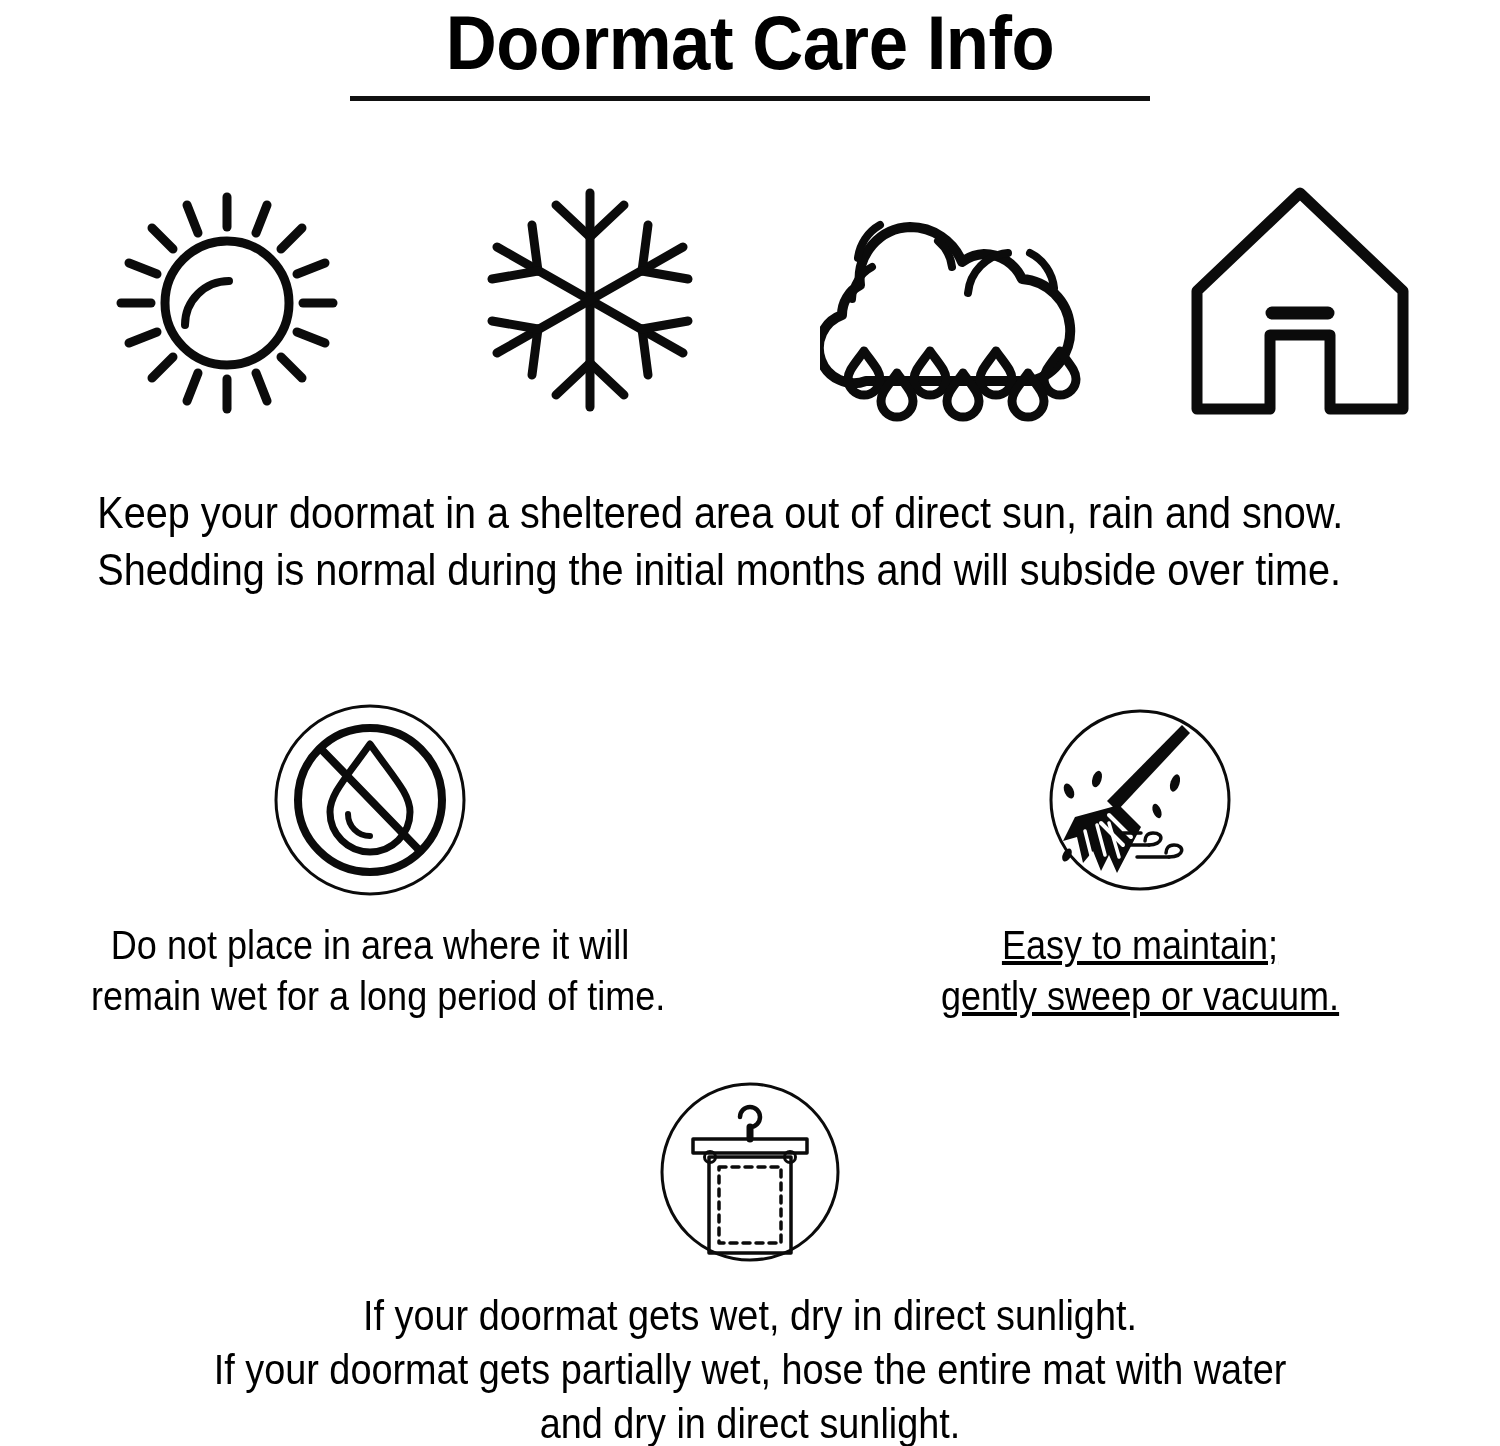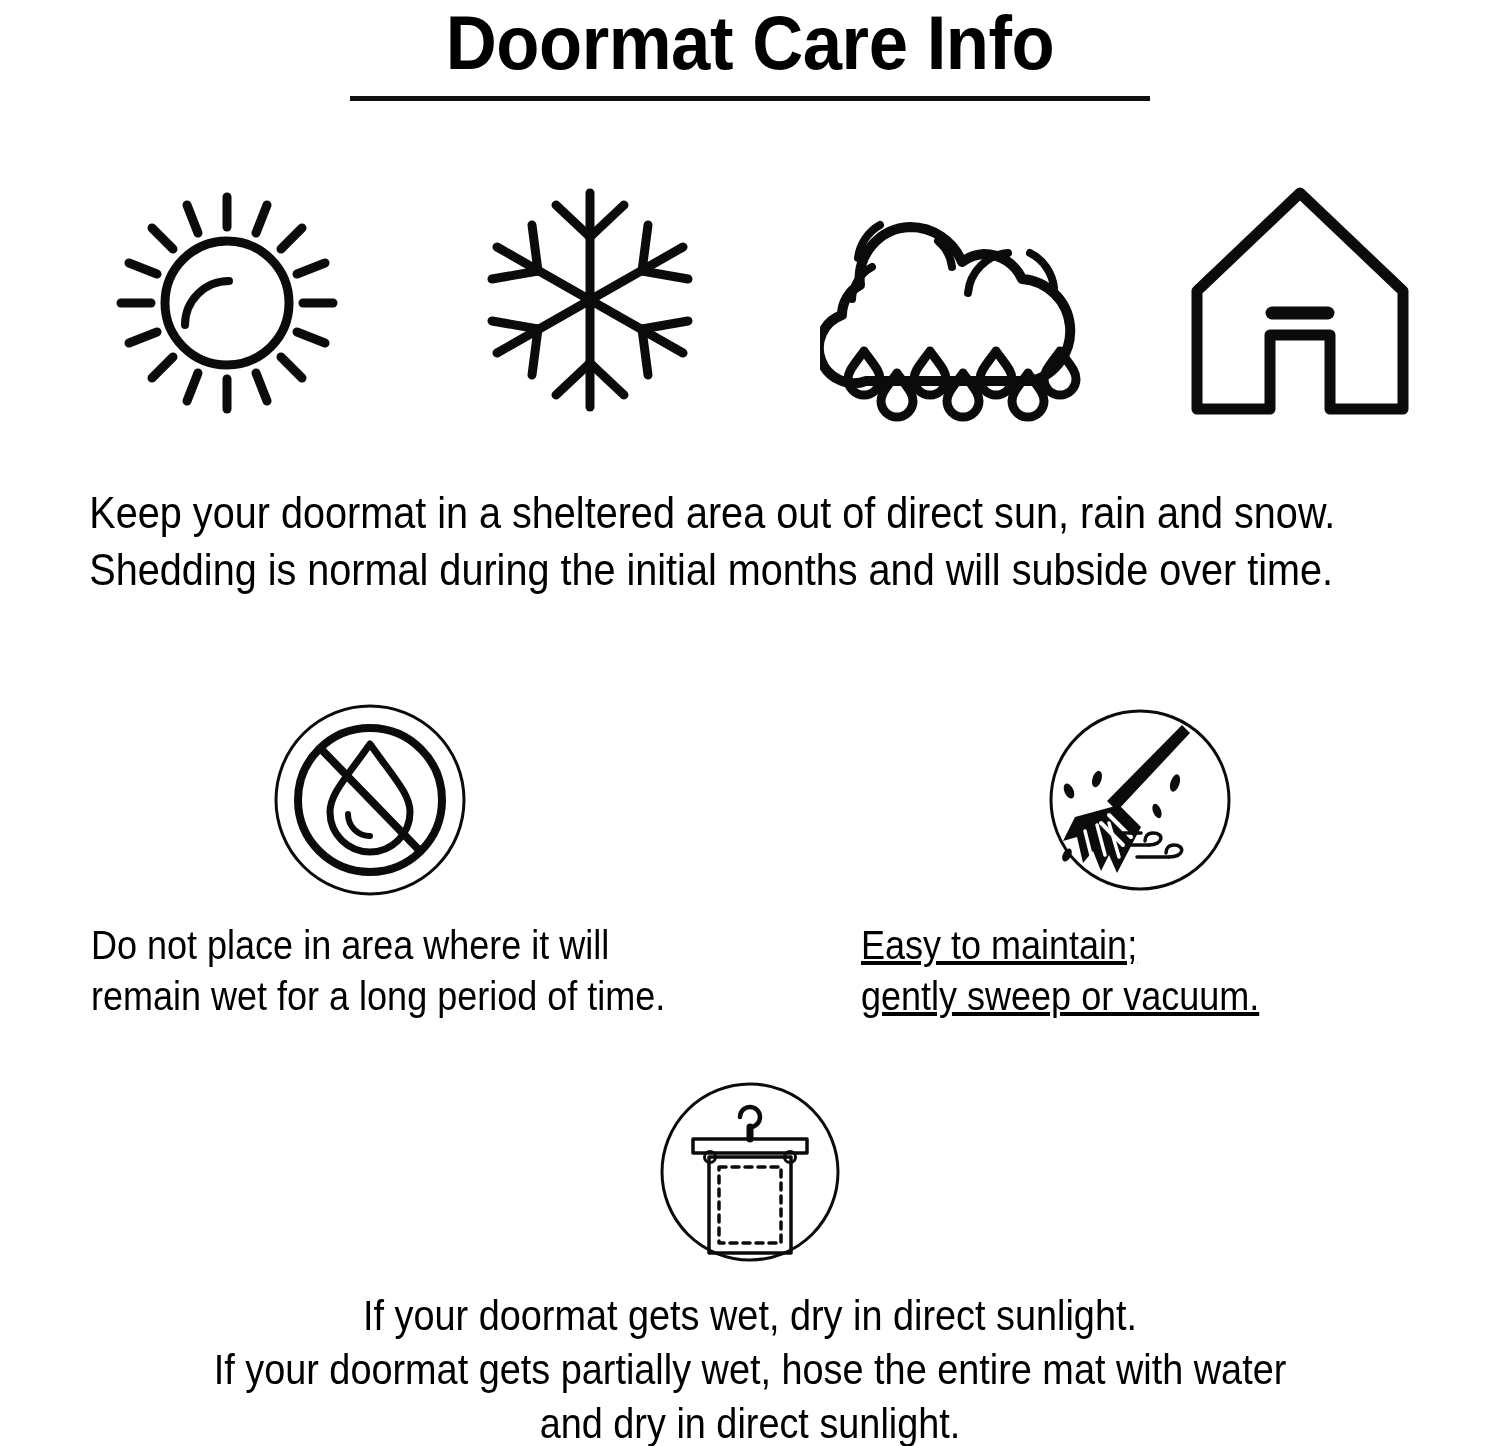--- a/index.html
+++ b/index.html
@@ -65,20 +65,21 @@
   }
   .icon-cell svg { display: block; }
 
   
   .intro {
     position: absolute;
     left: 0;
     top: 484px;
     width: 1372px;
     text-align: center;
+    padding-left: 8px;
   }
   .intro .line {
     font-family: "Liberation Sans Narrow", "Liberation Sans", sans-serif;
     font-size: 45px;
     line-height: 57px;
     transform: scaleX(0.88);
     transform-origin: center;
     white-space: nowrap;
   }
   .intro .line.l1 { text-align: left; padding-left: 8px;}
@@ -93,21 +94,21 @@
   .pair.left  { left: 60px; }
   .pair.right { left: 830px; text-decoration: underline; }
   .pair .badge {
     height: 200px;
     display: flex;
     align-items: center;
     justify-content: center;
   }
   .pair .caption {
     margin-top: 20px;
-    text-align: left;
+    text-align: center;
   }
   .caption .line {
     font-family: "Liberation Sans Narrow", "Liberation Sans", sans-serif;
     font-size: 40px;
     line-height: 51px;
     transform: scaleX(0.9);
     transform-origin: center;
     white-space: nowrap;
   }
 

